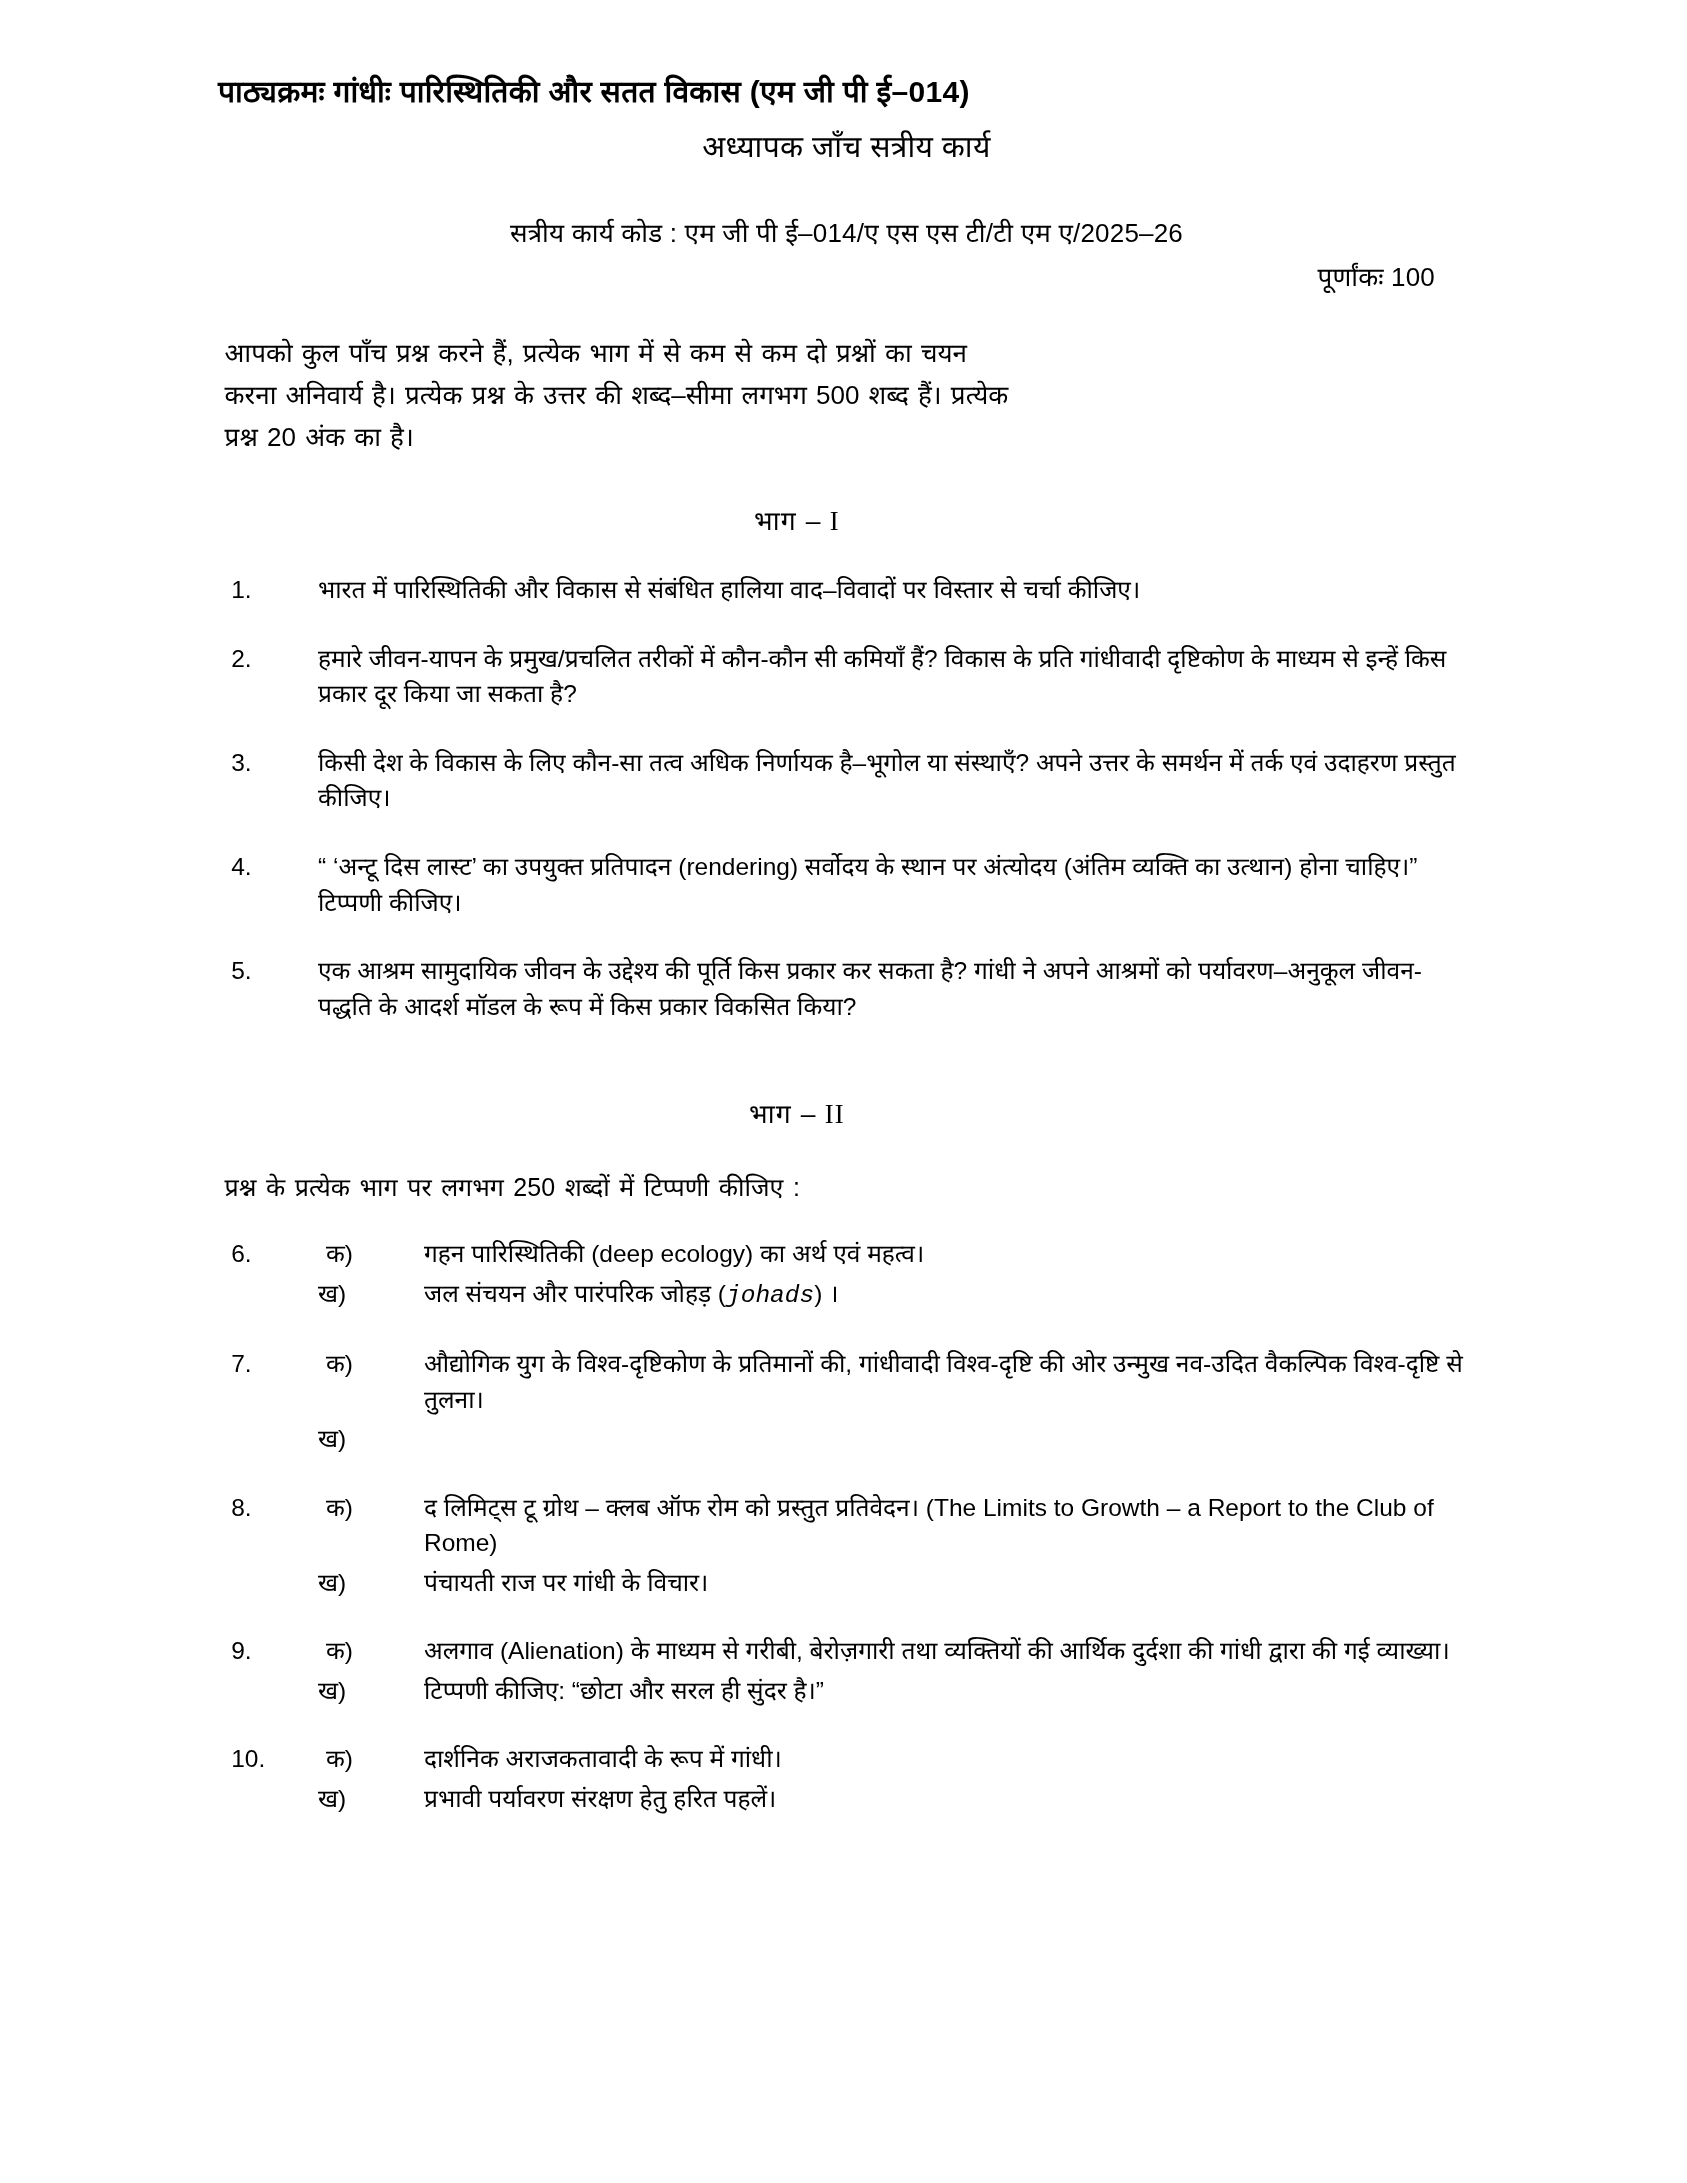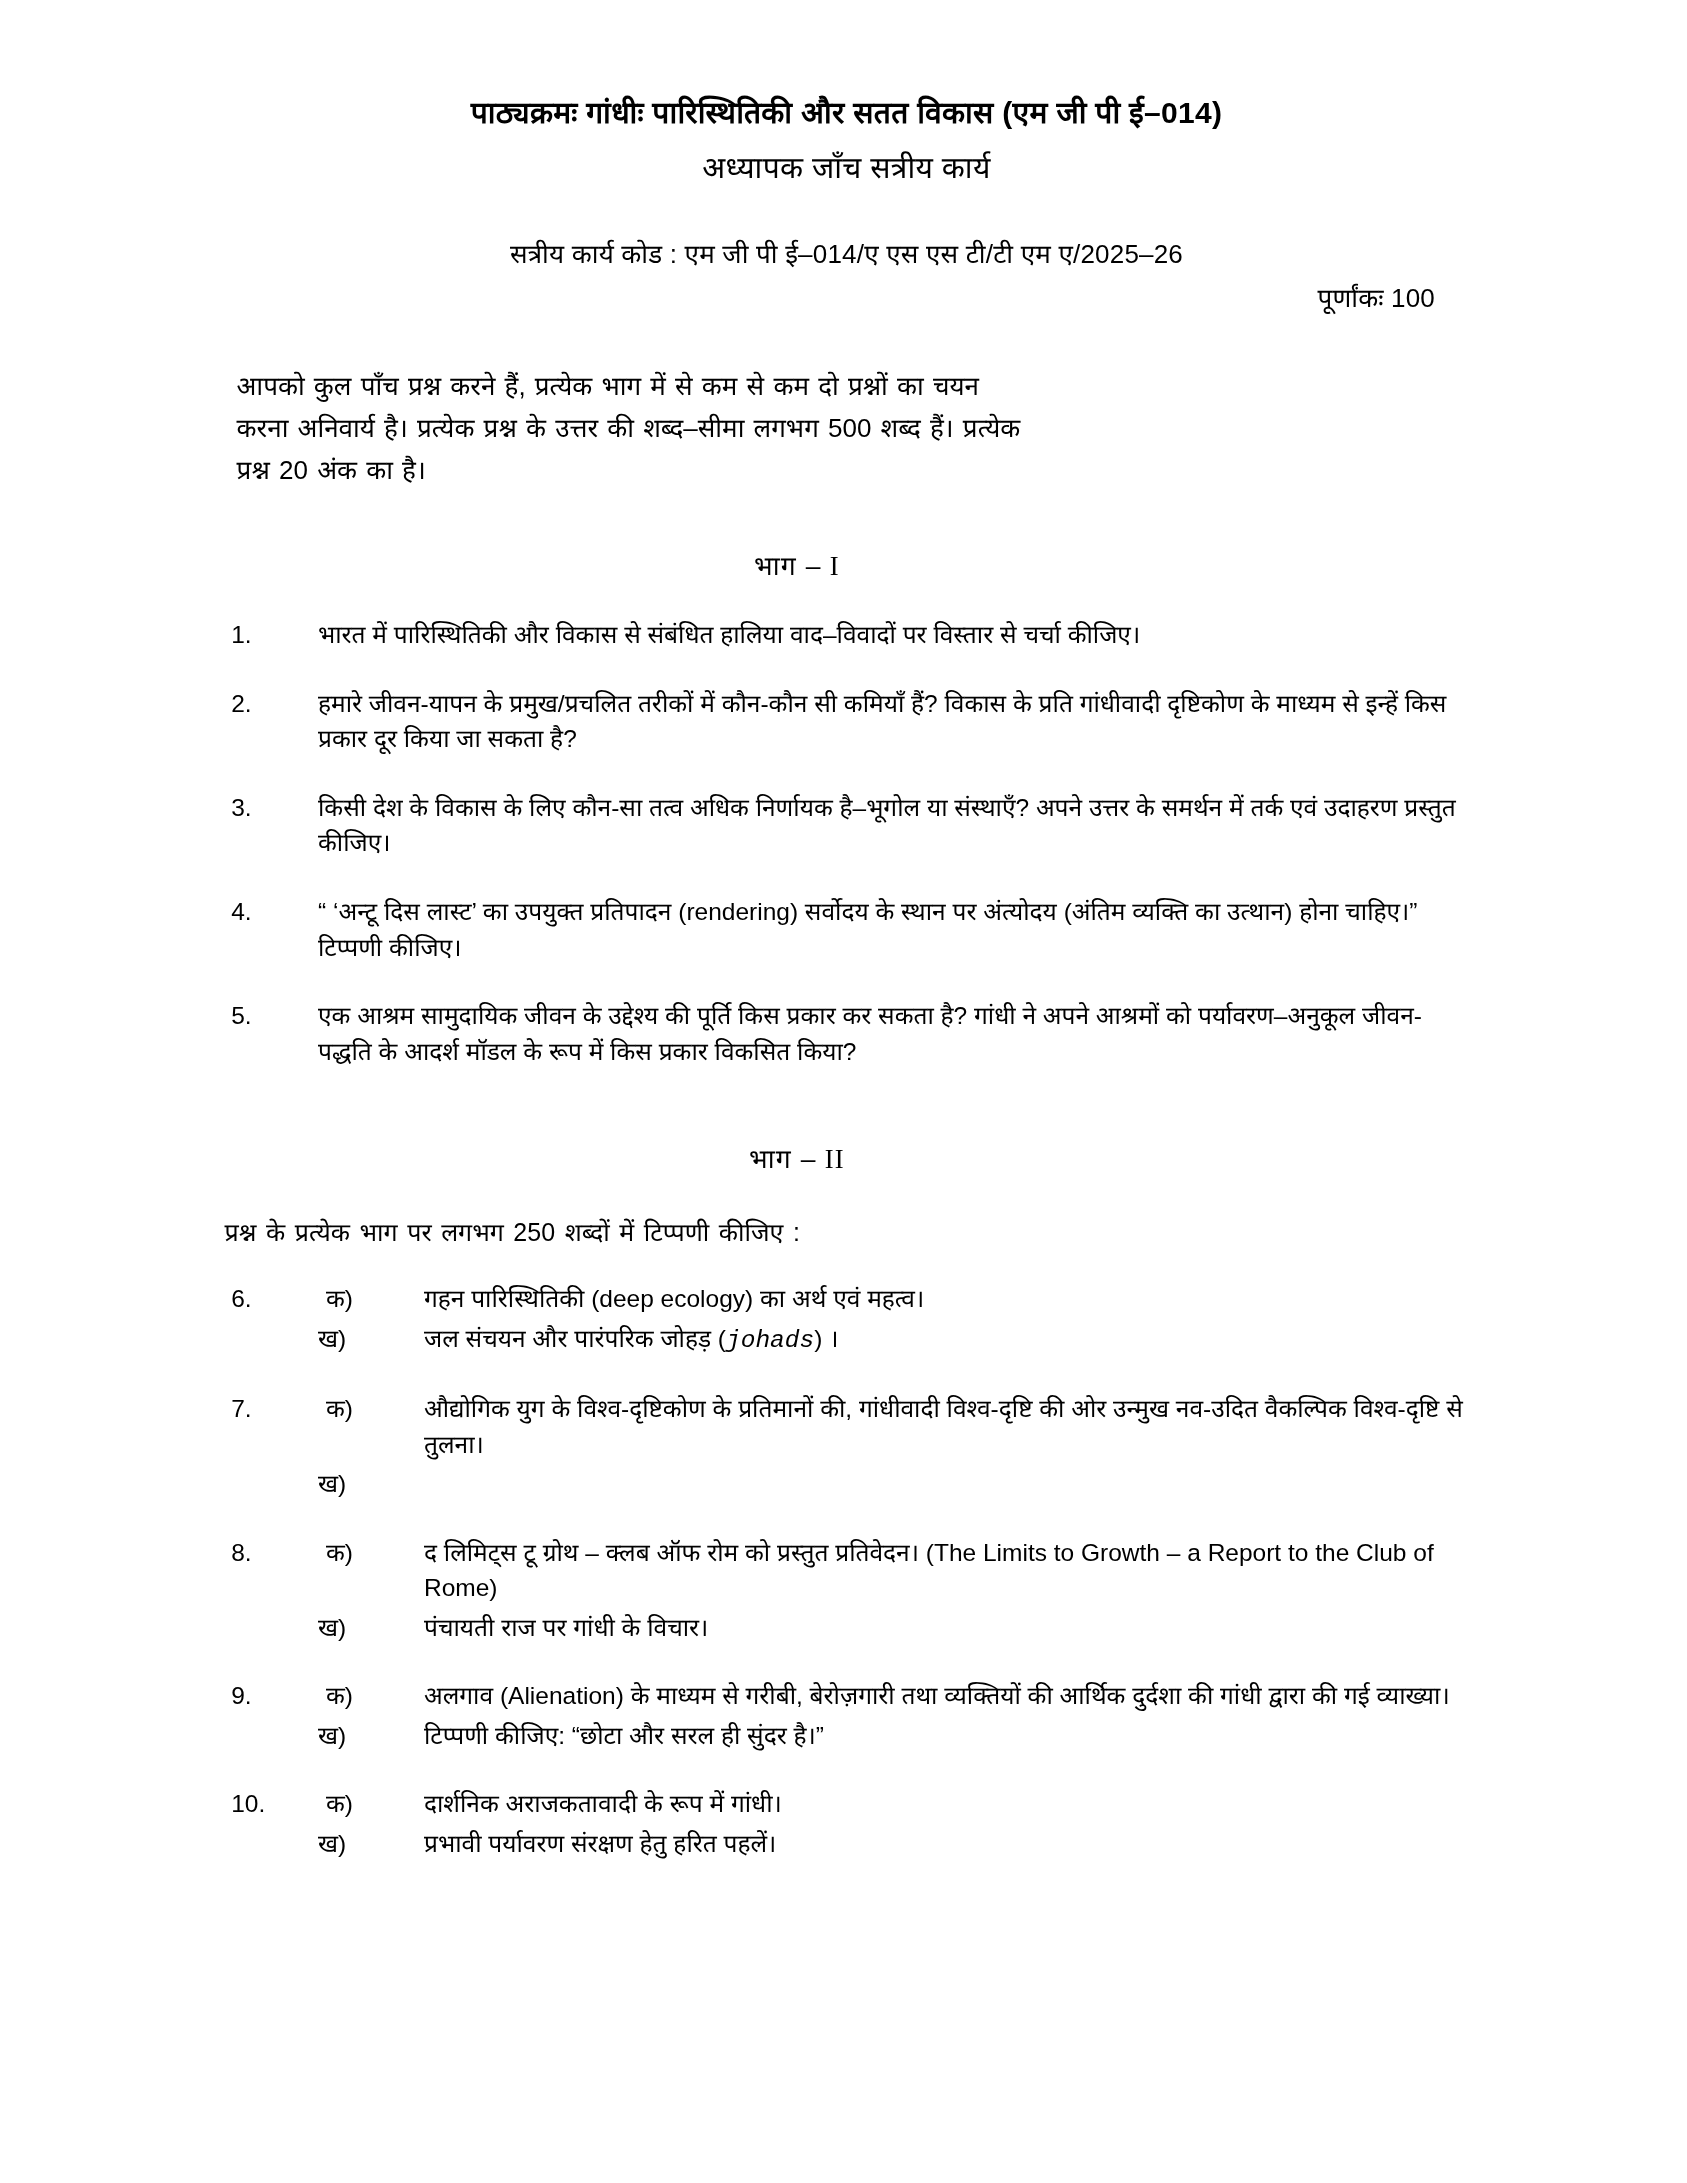--- a/index.html
+++ b/index.html
@@ -26,24 +26,23 @@
     position: absolute;
     left: 218px;
     top: 0;
     width: 1257px;
   }
 
   
   .doc-title {
     font-size: 30px;
     font-weight: bold;
-    text-align: center;
     letter-spacing: 0.3px;
     margin: 0;
-    padding-top: 94px;
+    padding-top: 73px;
     line-height: 1.25;
   }
   .doc-subtitle {
     font-size: 30px;
     font-weight: normal;
     text-align: center;
     margin: 0;
     padding-top: 14.6px;
     letter-spacing: 0.3px;
   }
@@ -60,21 +59,21 @@
     margin: 0;
     padding-top: 8px;
     padding-right: 40px;
     letter-spacing: 0.2px;
   }
 
   
   .instructions {
     font-size: 26px;
     line-height: 1.62;
-    margin: 12px;
+    margin: 0;
     padding-top: 38px;
     padding-left: 6.6px;
     padding-right: 13.2px;
     text-align: justify;
     text-justify: inter-word;
     word-spacing: 2px;
   }
   .instructions-last {
     text-align: left;
   }

